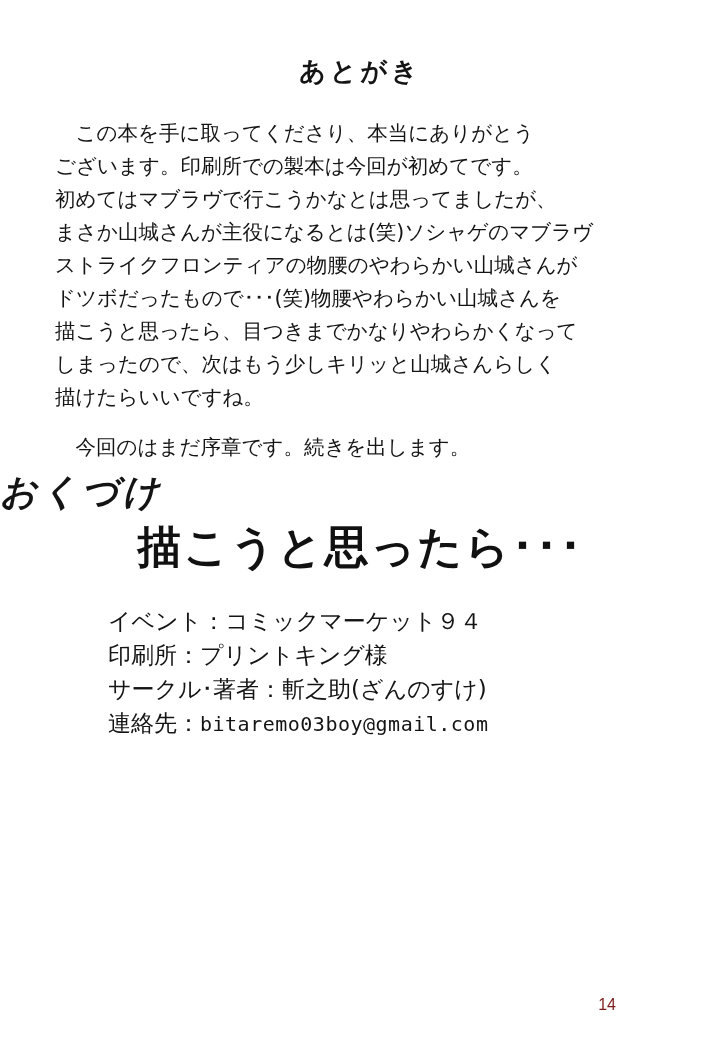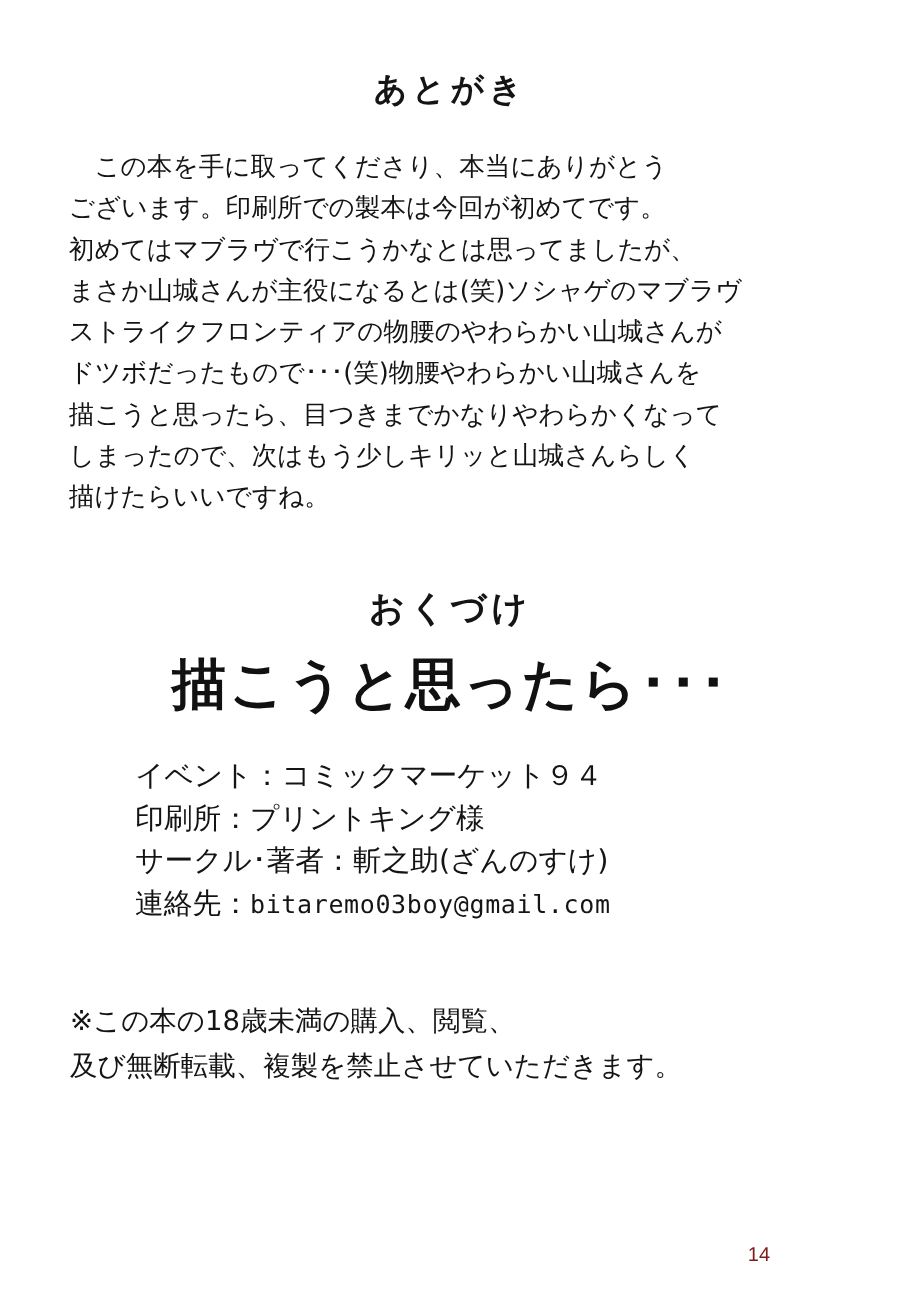--- a/index.html
+++ b/index.html
@@ -47,25 +47,25 @@
   .gap-before {
     margin-top: 14px !important;
   }
 
   
   .colophon-title {
     position: absolute;
     top: 468px;
     left: 0;
     width: 721px;
-    text-align: center;
-    font-size: 28px;
+    font-size: 36px;
     font-weight: bold;
     letter-spacing: 4px;
     color: #141414;
+    font-style: italic;
   }
 
   .colophon-headline {
     position: absolute;
     top: 518px;
     left: 0;
     width: 721px;
     text-align: center;
     font-size: 44px;
     font-weight: bold;
@@ -126,33 +126,30 @@
   <div class="afterword-body">
     <p>　この本を手に取ってくださり、本当にありがとう
 ございます。印刷所での製本は今回が初めてです。
 初めてはマブラヴで行こうかなとは思ってましたが、
 まさか山城さんが主役になるとは(笑)ソシャゲのマブラヴ
 ストライクフロンティアの物腰のやわらかい山城さんが
 ドツボだったもので･･･(笑)物腰やわらかい山城さんを
 描こうと思ったら、目つきまでかなりやわらかくなって
 しまったので、次はもう少しキリッと山城さんらしく
 描けたらいいですね。</p>
+    <p class="gap-before">　今回のはまだ序章です。続きを出します。</p>
   </div>
 
   <div class="colophon-title">おくづけ</div>
 
   <div class="colophon-headline">描こうと思ったら･･･</div>
 
   <div class="colophon-list">
     <div class="row">イベント：コミックマーケット９４</div>
     <div class="row">印刷所：プリントキング様</div>
     <div class="row">サークル･著者：斬之助(ざんのすけ)</div>
     <div class="row"><span>連絡先：</span><span class="mono">bitaremo03boy@gmail.com</span></div>
   </div>
 
-  <div class="notice">
-    <p>※この本の18歳未満の購入、閲覧、</p>
-    <p>及び無断転載、複製を禁止させていただきます。</p>
-  </div>
 
   <div class="page-number">14</div>
 
 </div>
 
 </body></html>

